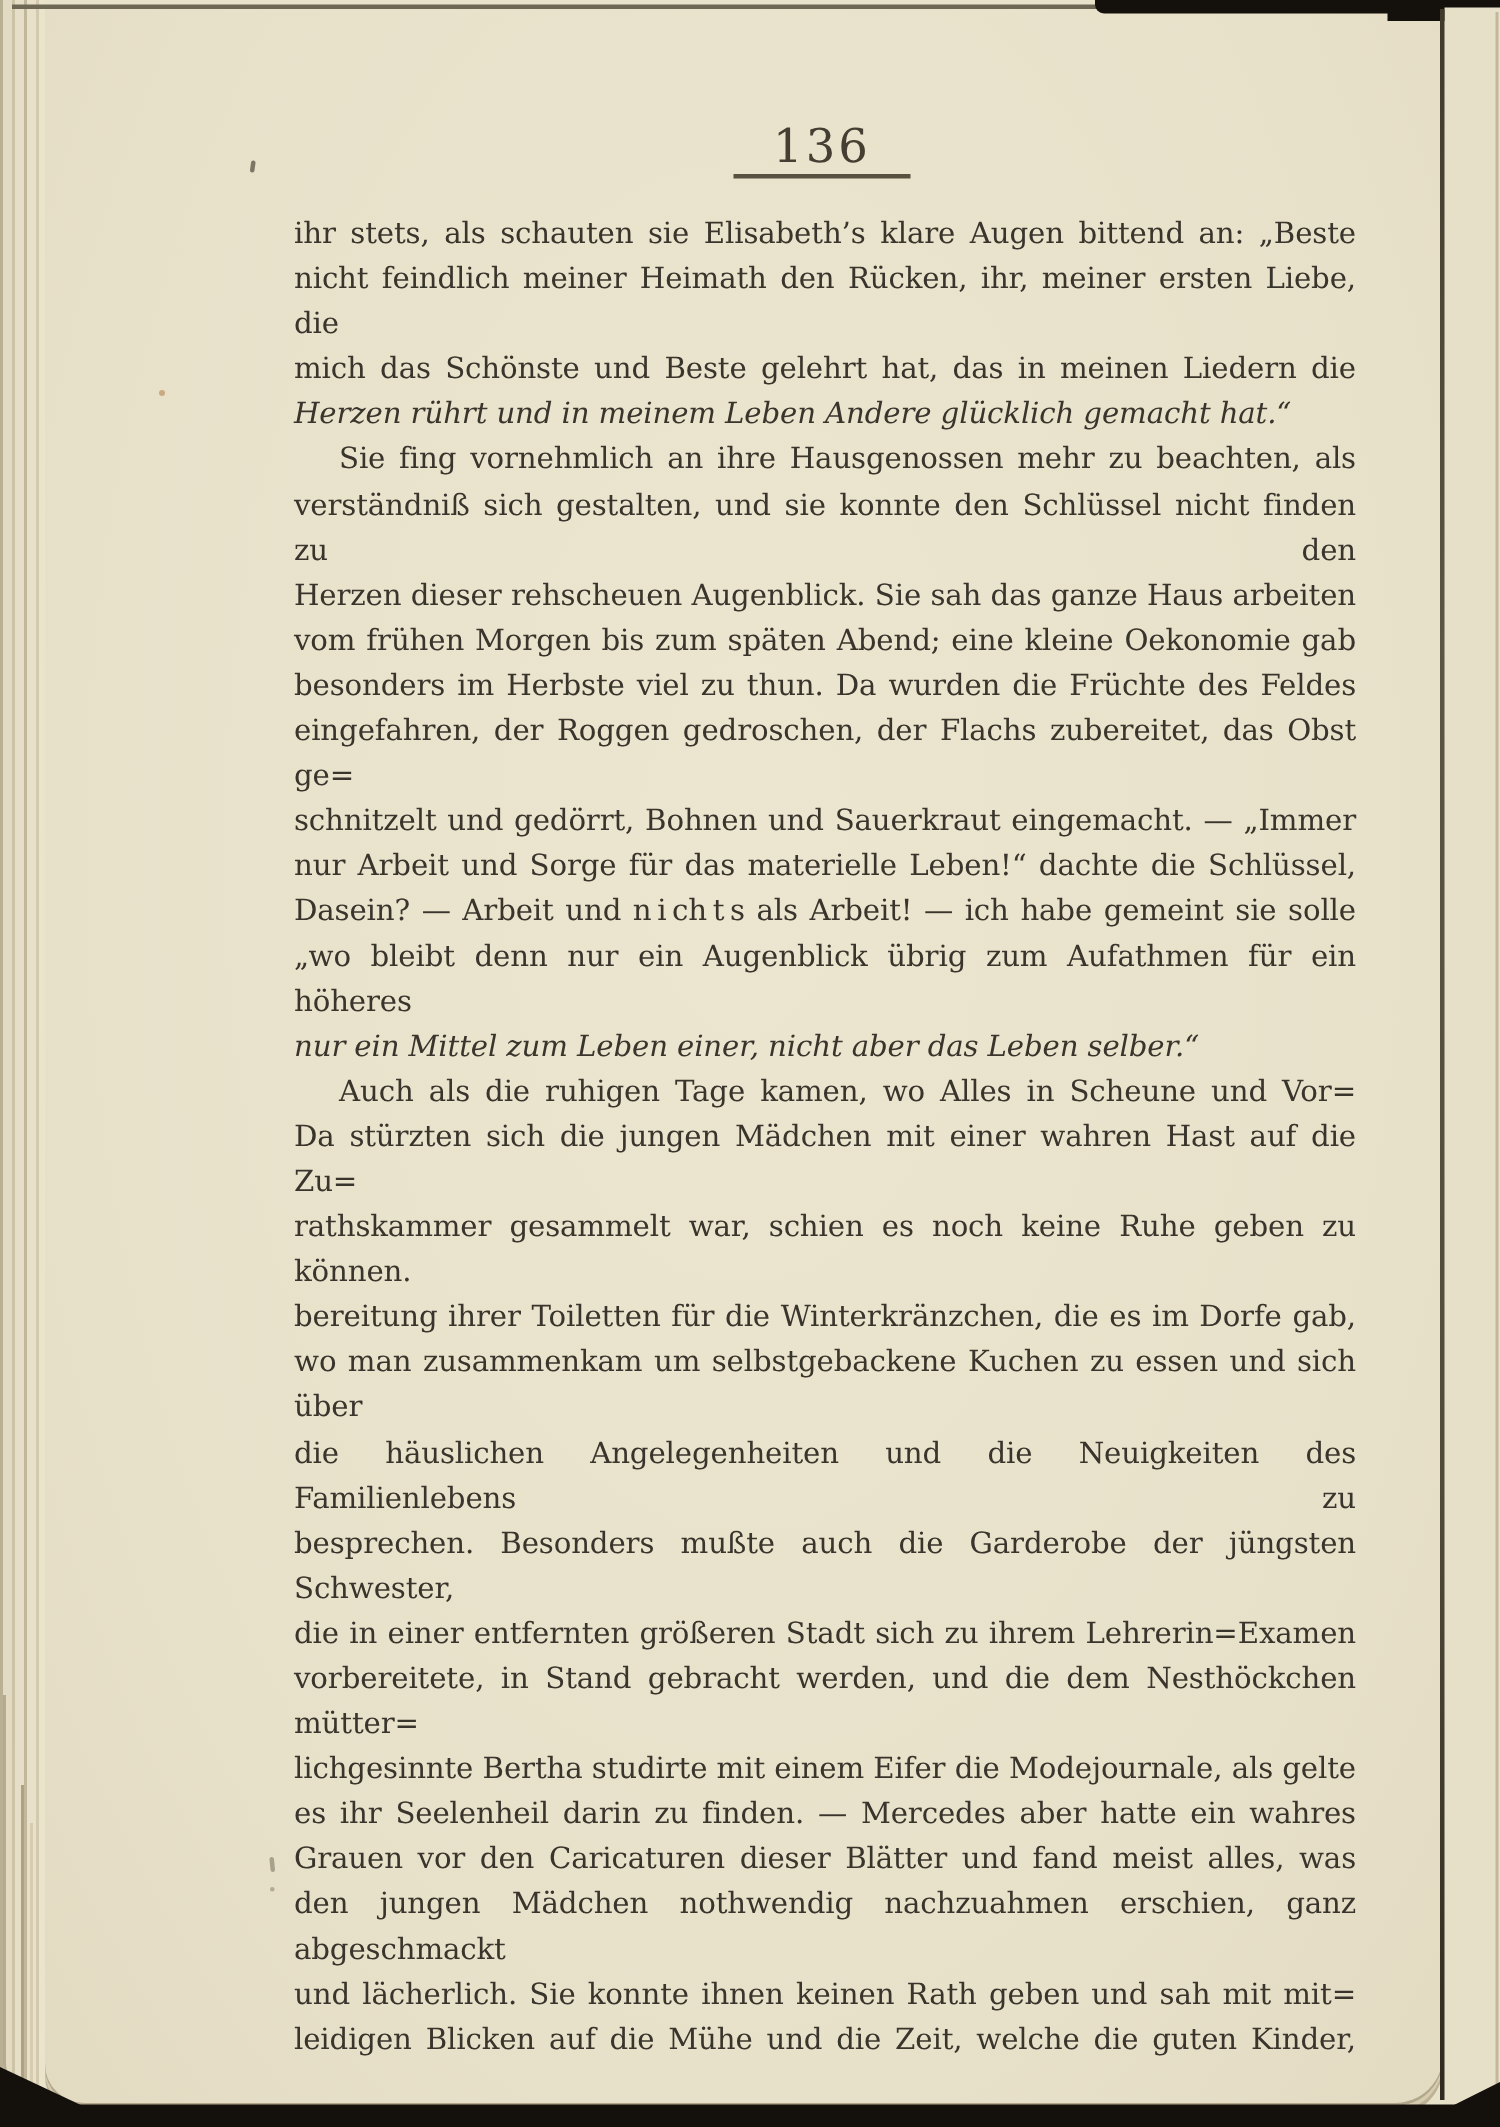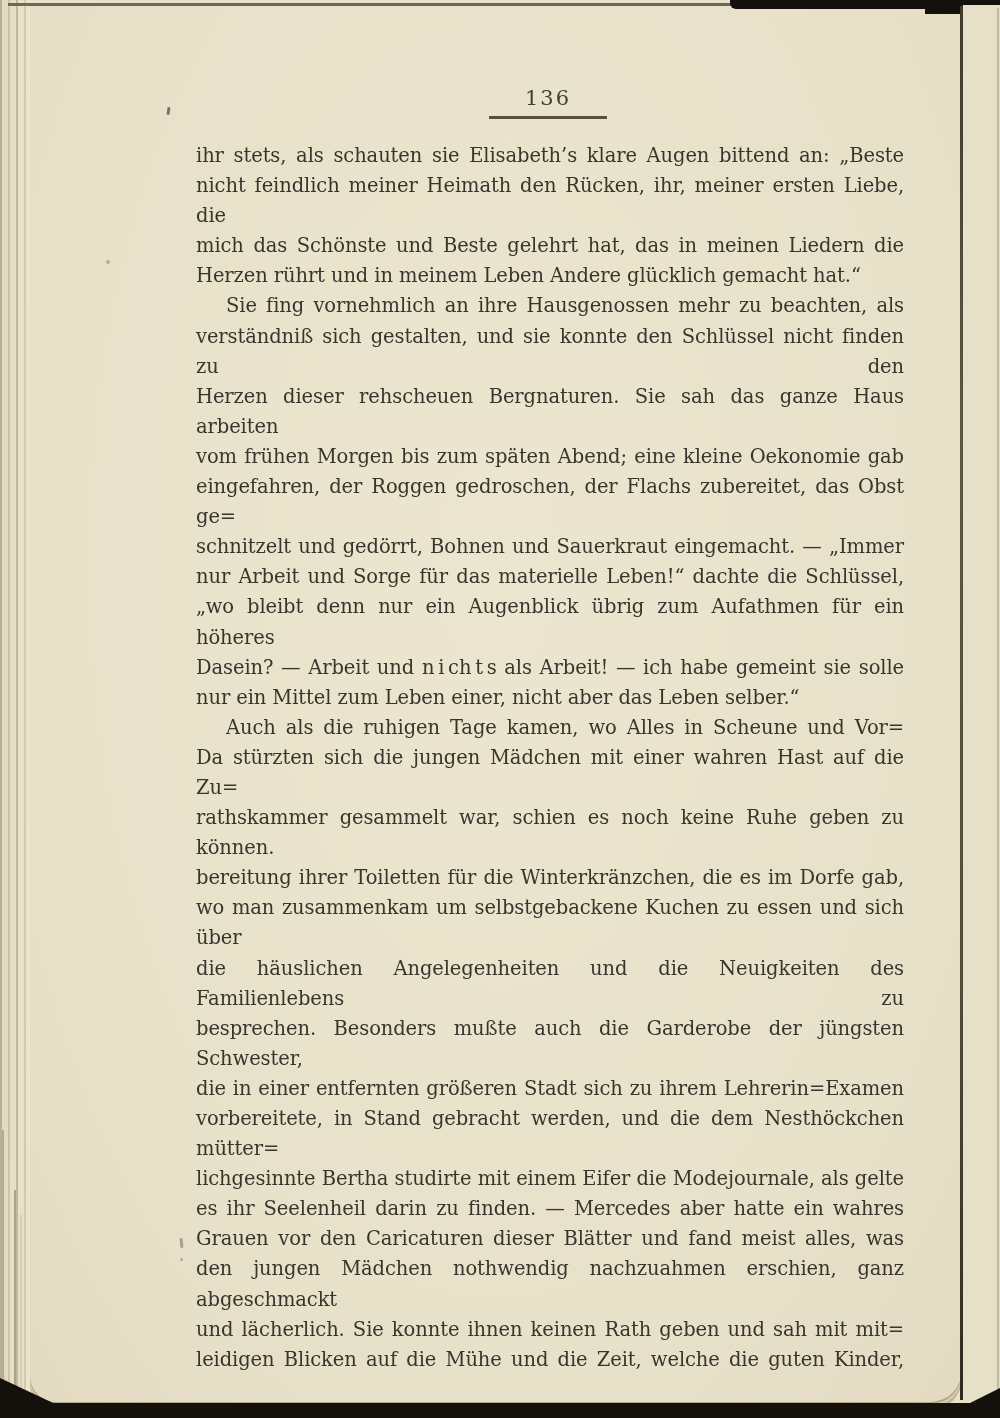--- a/index.html
+++ b/index.html
@@ -40,30 +40,30 @@
   .arc4 { left:20px; top:1215px; bottom:8px;  width:22px; border-left:2px solid #d6ccb0; border-bottom:2px solid #d6ccb0; border-bottom-left-radius:20px; }
   
   .speck { position:absolute; background:#7e7664; border-radius:2px; }
   .speck-apostrophe { left:167px; top:107px; width:3px; height:8px; transform:rotate(8deg); }
   .speck-comma { left:180px; top:1238px; width:3px; height:10px; transform:rotate(-6deg); opacity:.6; }
   .speck-dot { left:106px; top:260px; width:4px; height:4px; background:#bb9264; border-radius:50%; opacity:.7; }
   .speck-dot2 { left:180px; top:1258px; width:3px; height:3px; border-radius:50%; opacity:.5; }
   
   .page-number {
     position:absolute; left:489px; top:84px; width:118px;
-    text-align:center; font-size:21px; letter-spacing:2px; color:#453f33;
+    text-align:center; font-size:31px; letter-spacing:2px; color:#453f33;
     border-bottom:3px solid #585140; padding-bottom:4px; line-height:28px;
   }
   .text-block {
     position:absolute; left:196px; top:141px; width:708px;
     font-size:19.5px; line-height:30.1px; color:#39342c;
     letter-spacing:-0.1px; font-weight:500;
   }
   .line { text-align:justify; text-align-last:justify; white-space:normal; }
-  .line.pend { text-align-last:left; }
+  .line.pend { text-align-last:left;font-style:italic; }
   .line.ind { text-indent:30px; }
 </style>
 </head>
 <body>
 
 <div id="scan">
   <div class="edge-left"></div>
   <div class="page"></div>
 
   <div class="top-line"></div>
@@ -89,27 +89,28 @@
 
   <div class="page-number">136</div>
 
   <div class="text-block">
       <div class="line">ihr stets, als schauten sie Elisabeth’s klare Augen bittend an: „Beste</div>
       <div class="line">nicht feindlich meiner Heimath den Rücken, ihr, meiner ersten Liebe, die</div>
       <div class="line">mich das Schönste und Beste gelehrt hat, das in meinen Liedern die</div>
       <div class="line pend">Herzen rührt und in meinem Leben Andere glücklich gemacht hat.“</div>
       <div class="line ind">Sie fing vornehmlich an ihre Hausgenossen mehr zu beachten, als</div>
       <div class="line">verständniß sich gestalten, und sie konnte den Schlüssel nicht finden zu den</div>
-      <div class="line">Herzen dieser rehscheuen Bergnaturen. Sie sah das ganze Haus arbeiten</div>
+      <div class="line">Herzen dieser rehscheuen Augenblick. Sie sah das ganze Haus arbeiten</div>
       <div class="line">vom frühen Morgen bis zum späten Abend; eine kleine Oekonomie gab</div>
+      <div class="line">besonders im Herbste viel zu thun. Da wurden die Früchte des Feldes</div>
       <div class="line">eingefahren, der Roggen gedroschen, der Flachs zubereitet, das Obst ge=</div>
       <div class="line">schnitzelt und gedörrt, Bohnen und Sauerkraut eingemacht. — „Immer</div>
       <div class="line">nur Arbeit und Sorge für das materielle Leben!“ dachte die Schlüssel,</div>
+      <div class="line">Dasein? — Arbeit und n i ch t s als Arbeit! — ich habe gemeint sie solle</div>
       <div class="line">„wo bleibt denn nur ein Augenblick übrig zum Aufathmen für ein höheres</div>
-      <div class="line">Dasein? — Arbeit und n i ch t s als Arbeit! — ich habe gemeint sie solle</div>
       <div class="line pend">nur ein Mittel zum Leben einer, nicht aber das Leben selber.“</div>
       <div class="line ind">Auch als die ruhigen Tage kamen, wo Alles in Scheune und Vor=</div>
       <div class="line">Da stürzten sich die jungen Mädchen mit einer wahren Hast auf die Zu=</div>
       <div class="line">rathskammer gesammelt war, schien es noch keine Ruhe geben zu können.</div>
       <div class="line">bereitung ihrer Toiletten für die Winterkränzchen, die es im Dorfe gab,</div>
       <div class="line">wo man zusammenkam um selbstgebackene Kuchen zu essen und sich über</div>
       <div class="line">die häuslichen Angelegenheiten und die Neuigkeiten des Familienlebens zu</div>
       <div class="line">besprechen. Besonders mußte auch die Garderobe der jüngsten Schwester,</div>
       <div class="line">die in einer entfernten größeren Stadt sich zu ihrem Lehrerin=Examen</div>
       <div class="line">vorbereitete, in Stand gebracht werden, und die dem Nesthöckchen mütter=</div>

